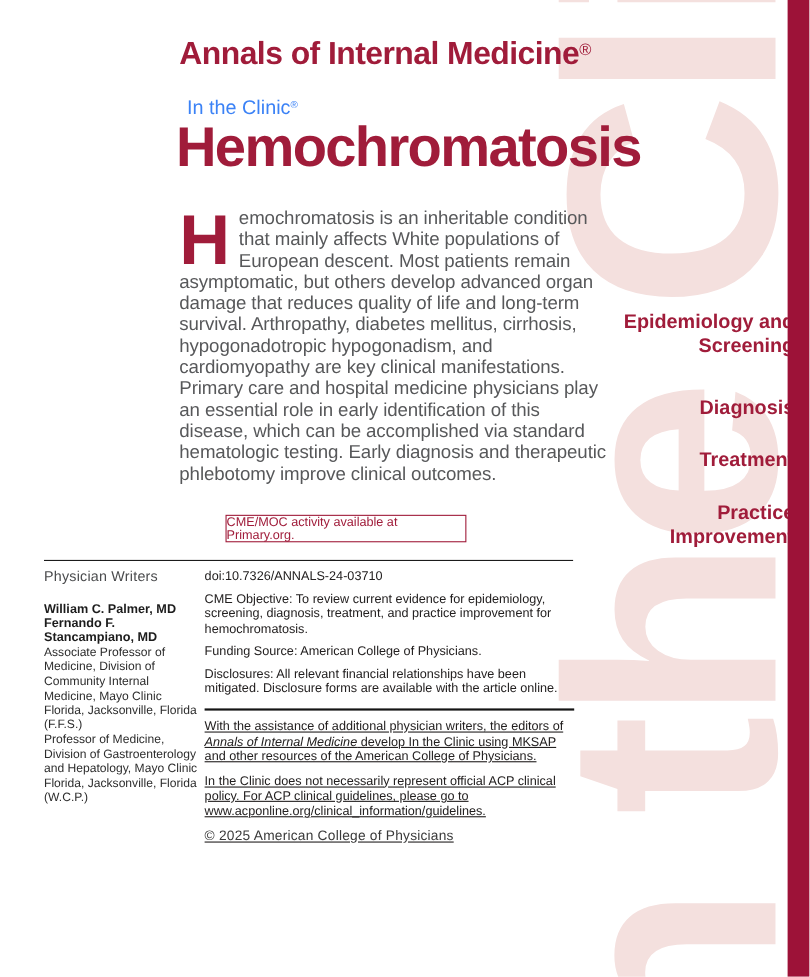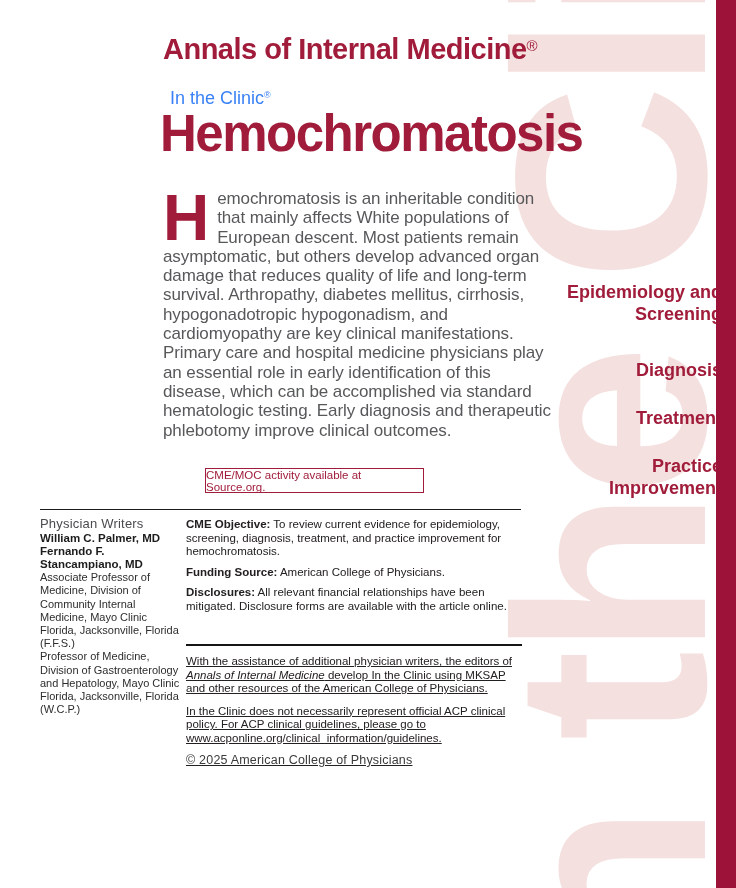--- a/index.html
+++ b/index.html
@@ -55,27 +55,27 @@
     top:281px; right:14px; width:158px; text-align:right;
     color:#A01C3A; font-size:18px; font-weight:bold; line-height:22px;
   }
   .side-nav-item { margin-bottom:26px; }
   .side-nav-item:first-child { margin-bottom:34px; }
 
   .rule-1 { left:40px; top:509px; width:481px; border-top:1.5px solid #1B1B1B; }
   .rule-2 { left:186px; top:644px; width:336px; border-top:2.5px solid #151515; }
 
   .authors { left:40px; top:517px; width:142px; font-size:11px; line-height:13.2px; color:#2D2D2D; }
-  .authors-heading { font-size:13px; color:#4A4B4D; margin-bottom:2px; letter-spacing:0.2px; }
+  .authors-heading { font-size:13px; color:#4A4B4D; margin-bottom:18px; letter-spacing:0.2px; }
   .author-name { font-weight:bold; font-size:11.5px; color:#1C1C1C; line-height:13px; }
   .affiliation { margin:0; }
 
   .meta { left:186px; top:518px; width:336px; font-size:11.5px; line-height:13.5px; color:#232020; }
   .meta p { margin:0 0 7px 0; }
-  .meta-label { font-weight:bold; }
+  .meta-label { font-weight:normal; }
 
   .footer-block { left:186px; top:655px; width:336px; font-size:11.5px; line-height:13.5px; color:#232020;text-decoration:underline; }
   .footer-block p { margin:0 0 9px 0; }
   .italic { font-style:italic; }
   .copyright { margin-top:4px; font-size:12.5px; color:#3A3A3A; letter-spacing:0.2px; }
 </style>
 </head>
 <body>
 
 <div class="bg-text">in the Clinic</div>
@@ -91,33 +91,34 @@
   <span class="drop-cap">H</span><span>emochromatosis is an inheritable condition that mainly affects White populations of European descent. Most patients remain asymptomatic, but others develop advanced organ damage that reduces quality of life and long-term survival. Arthropathy, diabetes mellitus, cirrhosis, hypogonadotropic hypogonadism, and cardiomyopathy are key clinical manifestations. Primary care and hospital medicine physicians play an essential role in early identification of this disease, which can be accomplished via standard hematologic testing. Early diagnosis and therapeutic phlebotomy improve clinical outcomes.</span>
 </div>
 
 <div class="layer side-nav">
   <div class="side-nav-item">Epidemiology and Screening</div>
   <div class="side-nav-item">Diagnosis</div>
   <div class="side-nav-item">Treatment</div>
   <div class="side-nav-item">Practice Improvement</div>
 </div>
 
-<div class="layer cme-box">CME/MOC activity available at Source.org.</div>
+<div class="layer cme-box">CME/MOC activity available at Primary.org.</div>
 
 <div class="layer rule-1"></div>
 
 <div class="layer authors">
   <div class="authors-heading">Physician Writers</div>
   <div class="author-name">William C. Palmer, MD</div>
   <div class="author-name">Fernando F. Stancampiano, MD</div>
   <div class="affiliation">Associate Professor of Medicine, Division of Community Internal Medicine, Mayo Clinic Florida, Jacksonville, Florida (F.F.S.)</div>
   <div class="affiliation">Professor of Medicine, Division of Gastroenterology and Hepatology, Mayo Clinic Florida, Jacksonville, Florida (W.C.P.)</div>
 </div>
 
 <div class="layer meta">
+  <p>doi:10.7326/ANNALS-24-03710</p>
   <p><span class="meta-label">CME Objective:</span><span> To review current evidence for epidemiology, screening, diagnosis, treatment, and practice improvement for hemochromatosis.</span></p>
   <p><span class="meta-label">Funding Source:</span><span> American College of Physicians.</span></p>
   <p><span class="meta-label">Disclosures:</span><span> All relevant financial relationships have been mitigated. Disclosure forms are available with the article online.</span></p>
 </div>
 
 <div class="layer rule-2"></div>
 
 <div class="layer footer-block">
   <p><span>With the assistance of additional physician writers, the editors of </span><span class="italic">Annals of Internal Medicine</span><span> develop In the Clinic using MKSAP and other resources of the American College of Physicians.</span></p>
   <p>In the Clinic does not necessarily represent official ACP clinical policy. For ACP clinical guidelines, please go to www.acponline.org/clinical_information/guidelines.</p>

